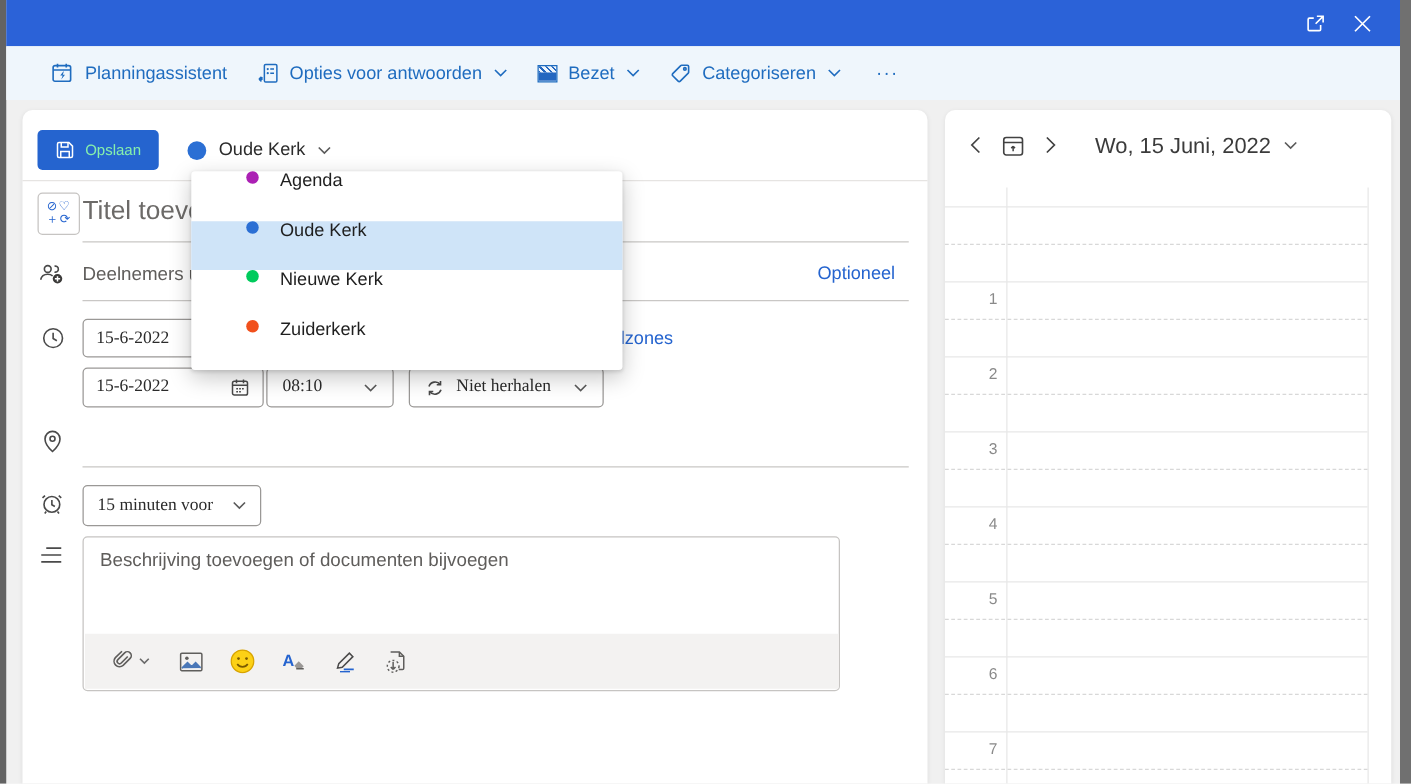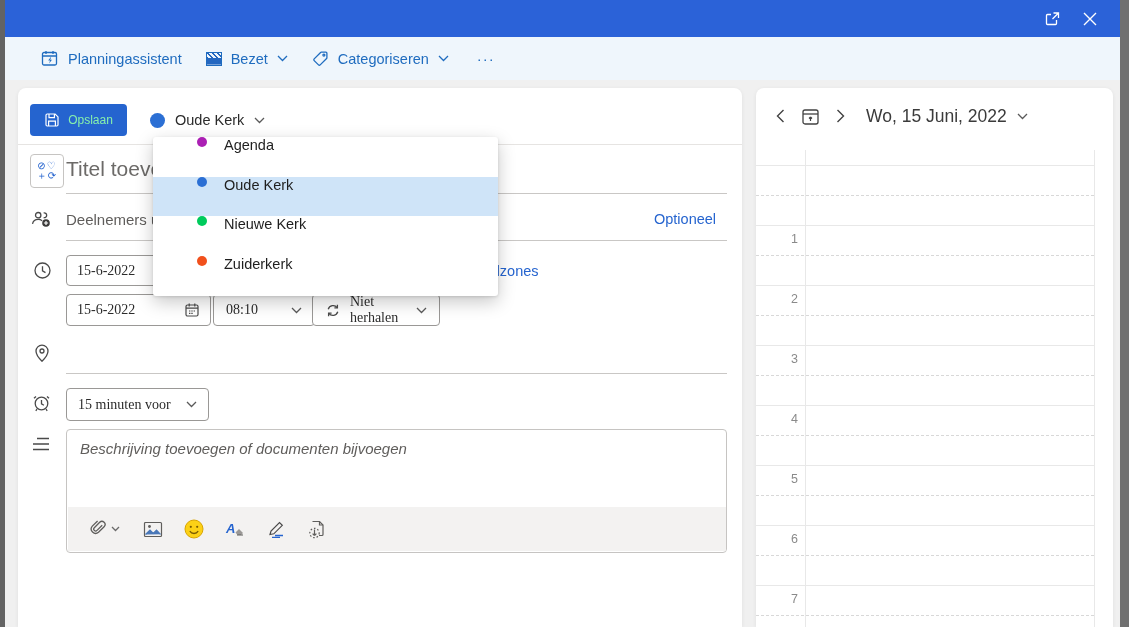--- a/index.html
+++ b/index.html
@@ -39,46 +39,46 @@
 
   #attendees-row-text { left:48px; top:123px; font-size:15px; color:#5f5d5b; cursor:text; }
   #optional-link { left:636px; top:123px; font-size:14.5px; color:#2564cf; cursor:pointer; }
   #attendees-underline { left:48px; top:152px; width:661px; }
 
   .inputbox { background:#fff; border:1px solid #9a9896; border-radius:4px; display:flex; align-items:center; font-size:14px; color:#2b2b2b; cursor:pointer;font-family:Liberation Serif, serif; }
   #start-date { left:48px; top:167px; width:145px; height:31px; padding:0 10px; }
   #timezones-link { left:459px; top:175px; font-size:14.5px; color:#2564cf; cursor:pointer; }
   #end-date { left:48px; top:206px; width:145px; height:32px; padding:0 10px; justify-content:space-between; }
   #end-time { left:195px; top:206px; width:102px; height:32px; padding:0 12px; justify-content:space-between; }
-  #repeat-select { left:294px; top:206px; width:128px; height:32px; padding:0 12px; gap:9px; }
+  #repeat-select { left:309px; top:206px; width:156px; height:32px; padding:0 12px; gap:9px; }
   #repeat-select .grow { flex:1; }
 
   #location-text { left:48px; top:258px; font-size:15px; color:#5f5d5b; cursor:text; }
   #location-underline { left:48px; top:285px; width:661px; }
 
   #reminder-select { left:48px; top:300px; width:143px; height:33px; padding:0 11px; justify-content:space-between; }
 
-  #desc-box { left:48px; top:341px; width:661px; height:124px; border:1px solid #c6c4c2; border-radius:4px; background:#fff; overflow:hidden; cursor:text;font-style:italic; }
+  #desc-box { left:48px; top:341px; width:606px; height:124px; border:1px solid #c6c4c2; border-radius:4px; background:#fff; overflow:hidden; cursor:text; }
   #desc-placeholder { left:13px; top:10px; font-size:15px; color:#5f5d5b; }
   #editor-bar { left:1px; bottom:1px; width:659px; height:44px; background:#f3f2f1; display:flex; align-items:center; padding-left:18px; gap:17px; }
   .ed-btn { width:24px; height:24px; display:flex; align-items:center; justify-content:center; cursor:pointer; }
 
   .row-icon { color:#4a4a4a; }
 
   
   #cal-dropdown { left:153px; top:137px; width:345px; height:159px; background:#fff; border-radius:3px; box-shadow:0 6px 18px rgba(0,0,0,.22), 0 1px 3px rgba(0,0,0,.12); z-index:50; padding:0; }
   .dd-item { height:40px; display:flex; gap:17px; padding-left:44px; font-size:14.5px; color:#1f1f1f; cursor:pointer; }
   .dd-item.selected { background:#cfe4f8; height:39px; }
   .dot10 { width:10px; height:10px; border-radius:50%; flex:0 0 auto; }
 
   
   #day-card { left:756px; top:88px; width:357px; height:539px; background:#fff; border-radius:8px 8px 0 0; box-shadow:0 1px 4px rgba(0,0,0,.07); }
   #day-header { left:0; top:0; width:357px; height:56px; display:flex; align-items:center; padding-left:12px; }
   .nav-btn { width:24px; height:24px; display:flex; align-items:center; justify-content:center; color:#424242; cursor:pointer; }
-  #day-title { font-size:17.5px; color:#3b3b3b; margin-left:14px; cursor:pointer; display:flex; align-items:center; gap:10px; }
+  #day-title { font-size:17.5px; color:#3b3b3b; margin-left:24px; cursor:pointer; display:flex; align-items:center; gap:10px; }
   #day-grid { left:0; top:60px; width:357px; height:479px; overflow:hidden; cursor:pointer; }
   .vline { position:absolute; top:2px; bottom:0; width:0; border-left:1px solid #e8e8e8; }
   .hrow { position:absolute; left:0; width:338px; height:60px; border-top:1px solid #e8e8e8; }
   .hrow .dashed { position:absolute; left:0; top:29px; width:338px; height:0; border-top:1px dashed #d8d8d8; }
   .hlabel { position:absolute; left:0; top:6px; width:42px; text-align:right; font-size:12.5px; color:#8a8a8a; }
 </style>
 </head>
 <body>
 
 <div class="abs" id="edge-left"></div>
@@ -101,20 +101,33 @@
 <div class="abs" id="ribbon">
   <div class="ribbon-item">
     <svg width="18" height="17" viewBox="0 0 18 17" fill="none" stroke="#1f6cbf" stroke-width="1.3">
       <rect x="1.5" y="2.5" width="14" height="12.5" rx="1.5"></rect>
       <path d="M1.5 6h14M5 1v3M12 1v3"></path>
       <path d="M9.6 7.2 7.2 10.4h1.9L8 13.6l3-3.8H9.2l.9-2.6z" fill="#1f6cbf" stroke="none"></path>
     </svg>
     <span>Planningassistent</span>
   </div>
   <div class="ribbon-item">
+    <svg width="17" height="17" viewBox="0 0 17 17" fill="none" stroke="#1f6cbf" stroke-width="1.2">
+      <rect x="5.5" y="1.5" width="10" height="14" rx="1"></rect>
+      <circle cx="8.2" cy="5.2" r="0.9" fill="#1f6cbf" stroke="none"></circle>
+      <circle cx="8.2" cy="8.5" r="0.9" fill="#1f6cbf" stroke="none"></circle>
+      <path d="M10.2 5.2h3M10.2 8.5h3"></path>
+      <path d="M3.5 11.5v1.8H1.2M1.2 13.3l2-1.8M1.2 13.3l2 1.8"></path>
+    </svg>
+    <span>Opties voor antwoorden</span>
+    <svg class="chev" viewBox="0 0 11 7" fill="none" stroke="#1f6cbf" stroke-width="1.3">
+        <path d="M1 1l4.5 4.5L10 1"></path>
+      </svg>
+  </div>
+  <div class="ribbon-item">
     <span class="busy-glyph"></span>
     <span>Bezet</span>
     <svg class="chev" viewBox="0 0 11 7" fill="none" stroke="#1f6cbf" stroke-width="1.3">
         <path d="M1 1l4.5 4.5L10 1"></path>
       </svg>
   </div>
   <div class="ribbon-item">
     <svg width="17" height="17" viewBox="0 0 17 17" fill="none" stroke="#1f6cbf" stroke-width="1.3">
       <path d="M9.3 2.2h4.6a1 1 0 0 1 1 1v4.6a1 1 0 0 1-.3.7l-6.4 6.4a1.2 1.2 0 0 1-1.7 0L2.2 10.6a1.2 1.2 0 0 1 0-1.7L8.6 2.5a1 1 0 0 1 .7-.3z"></path>
       <circle cx="11.9" cy="5.1" r="1"></circle>

